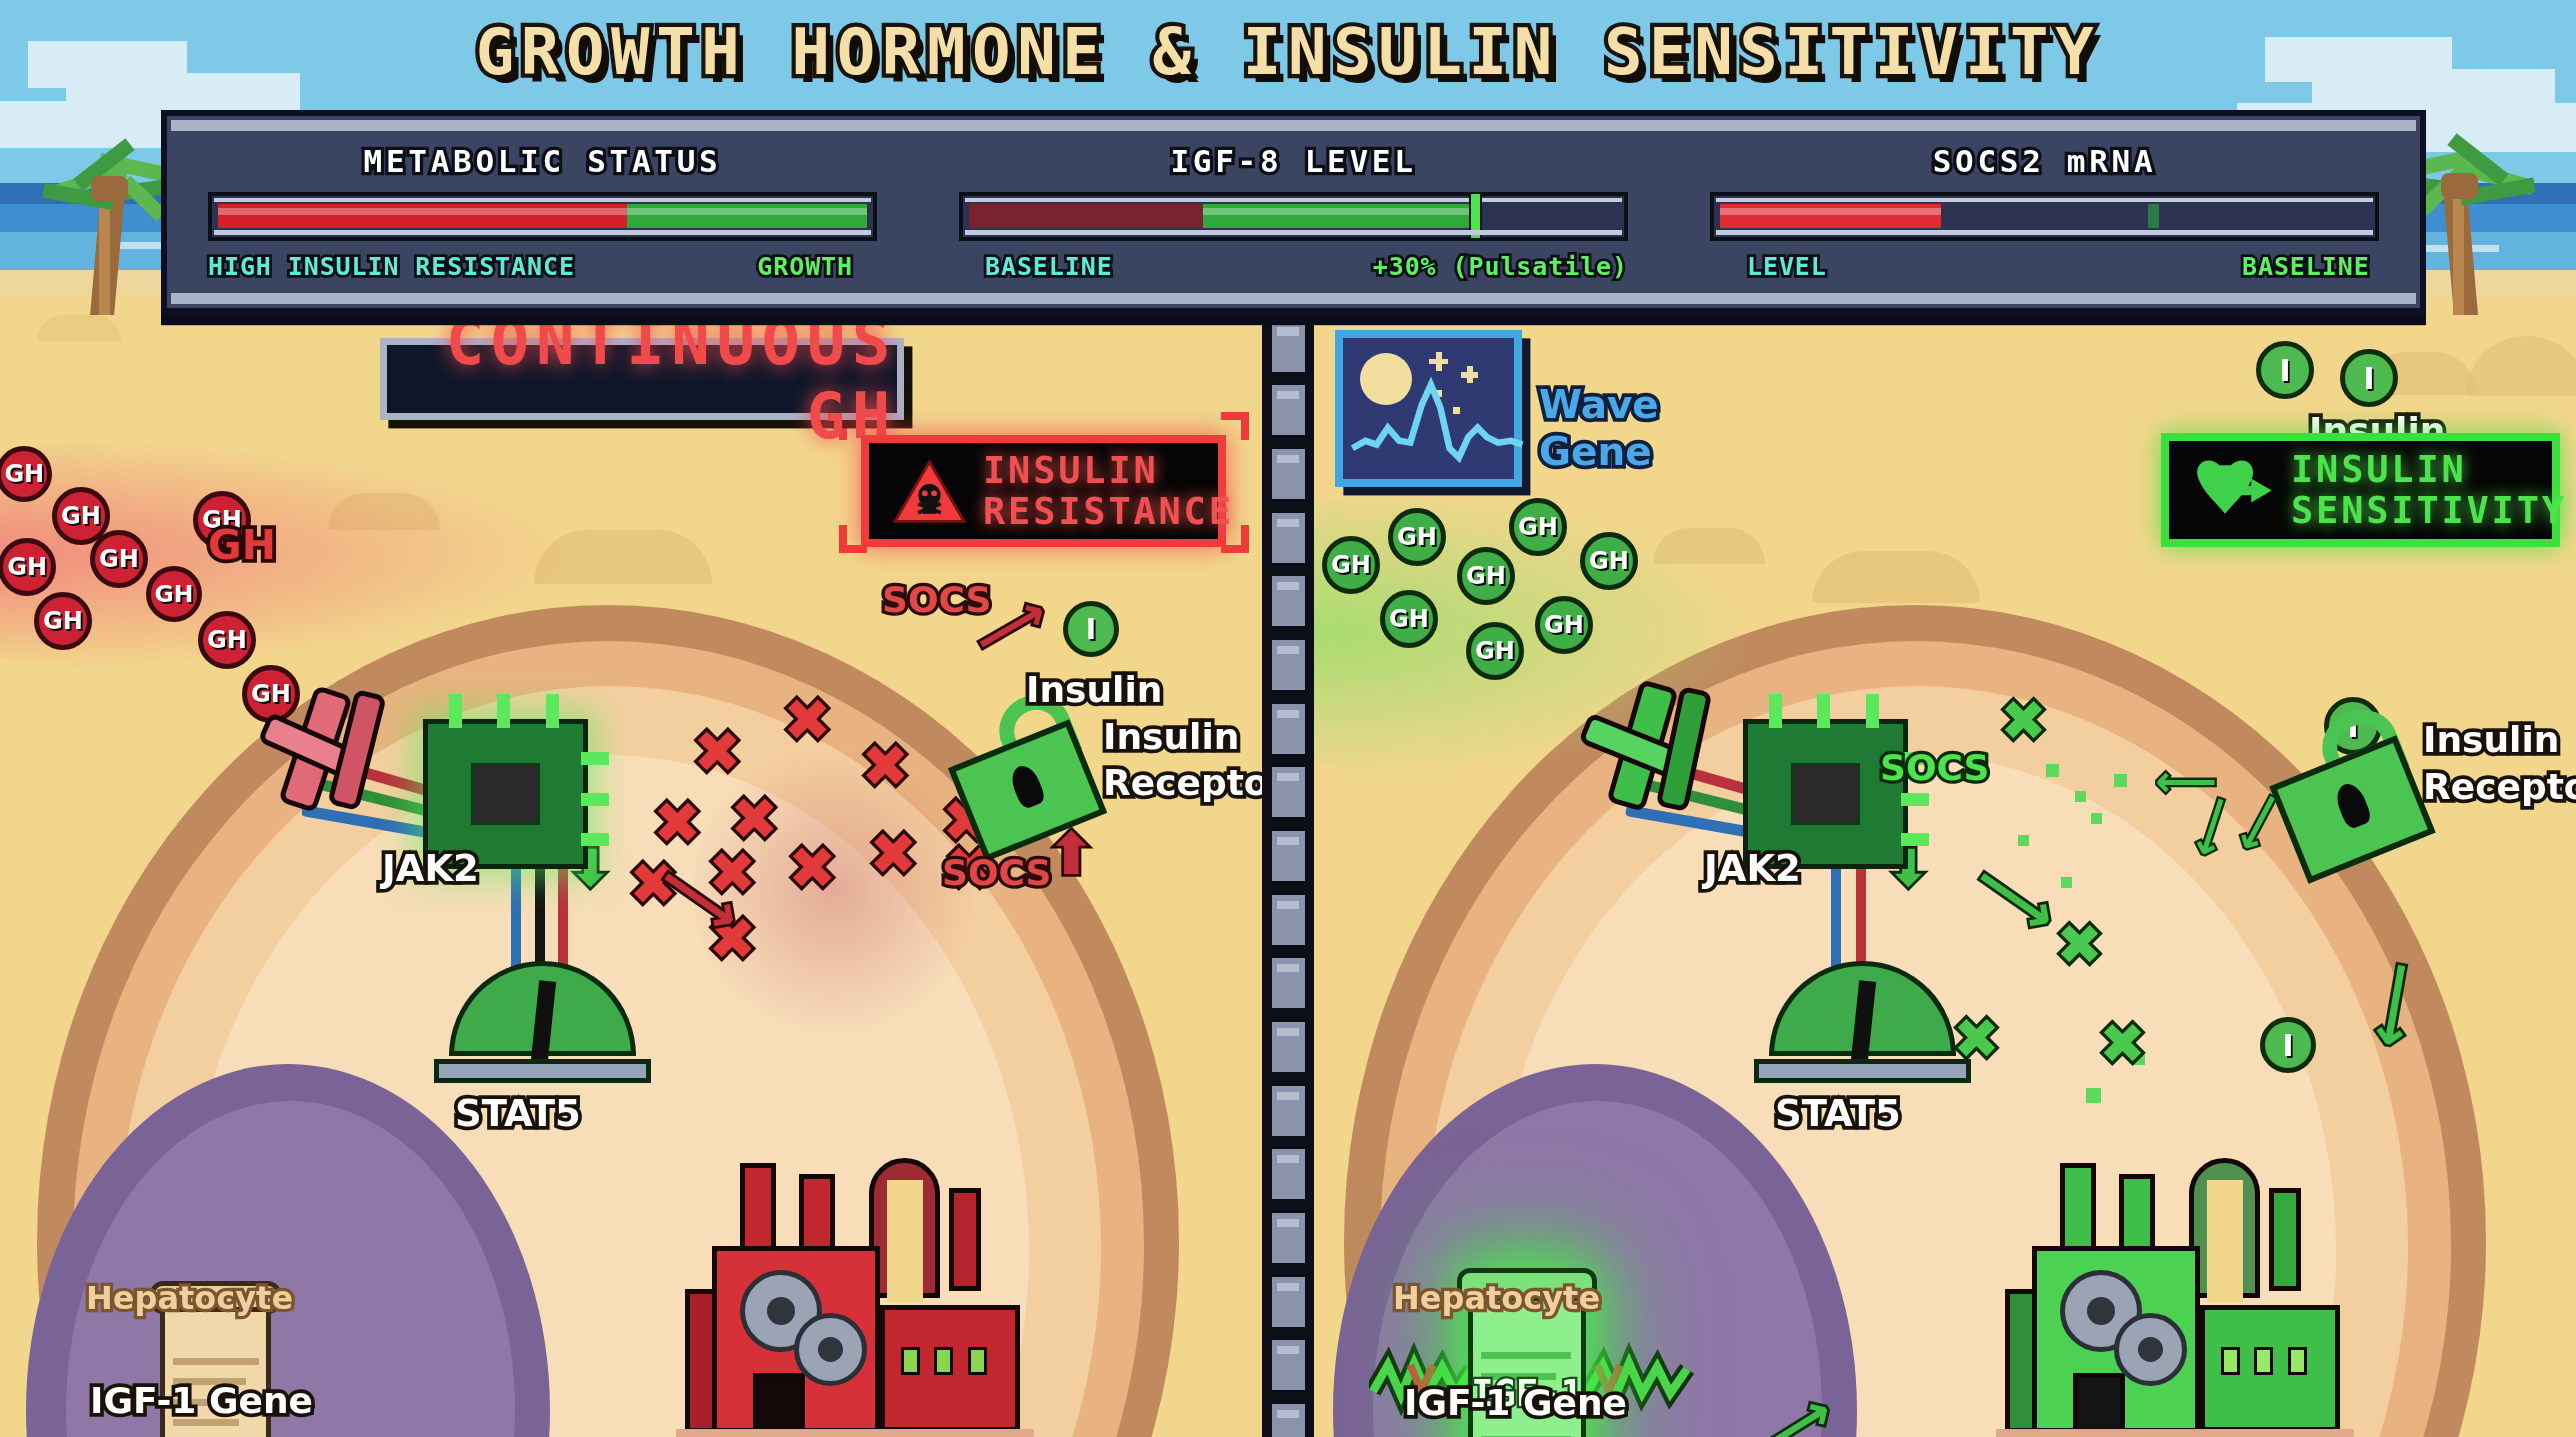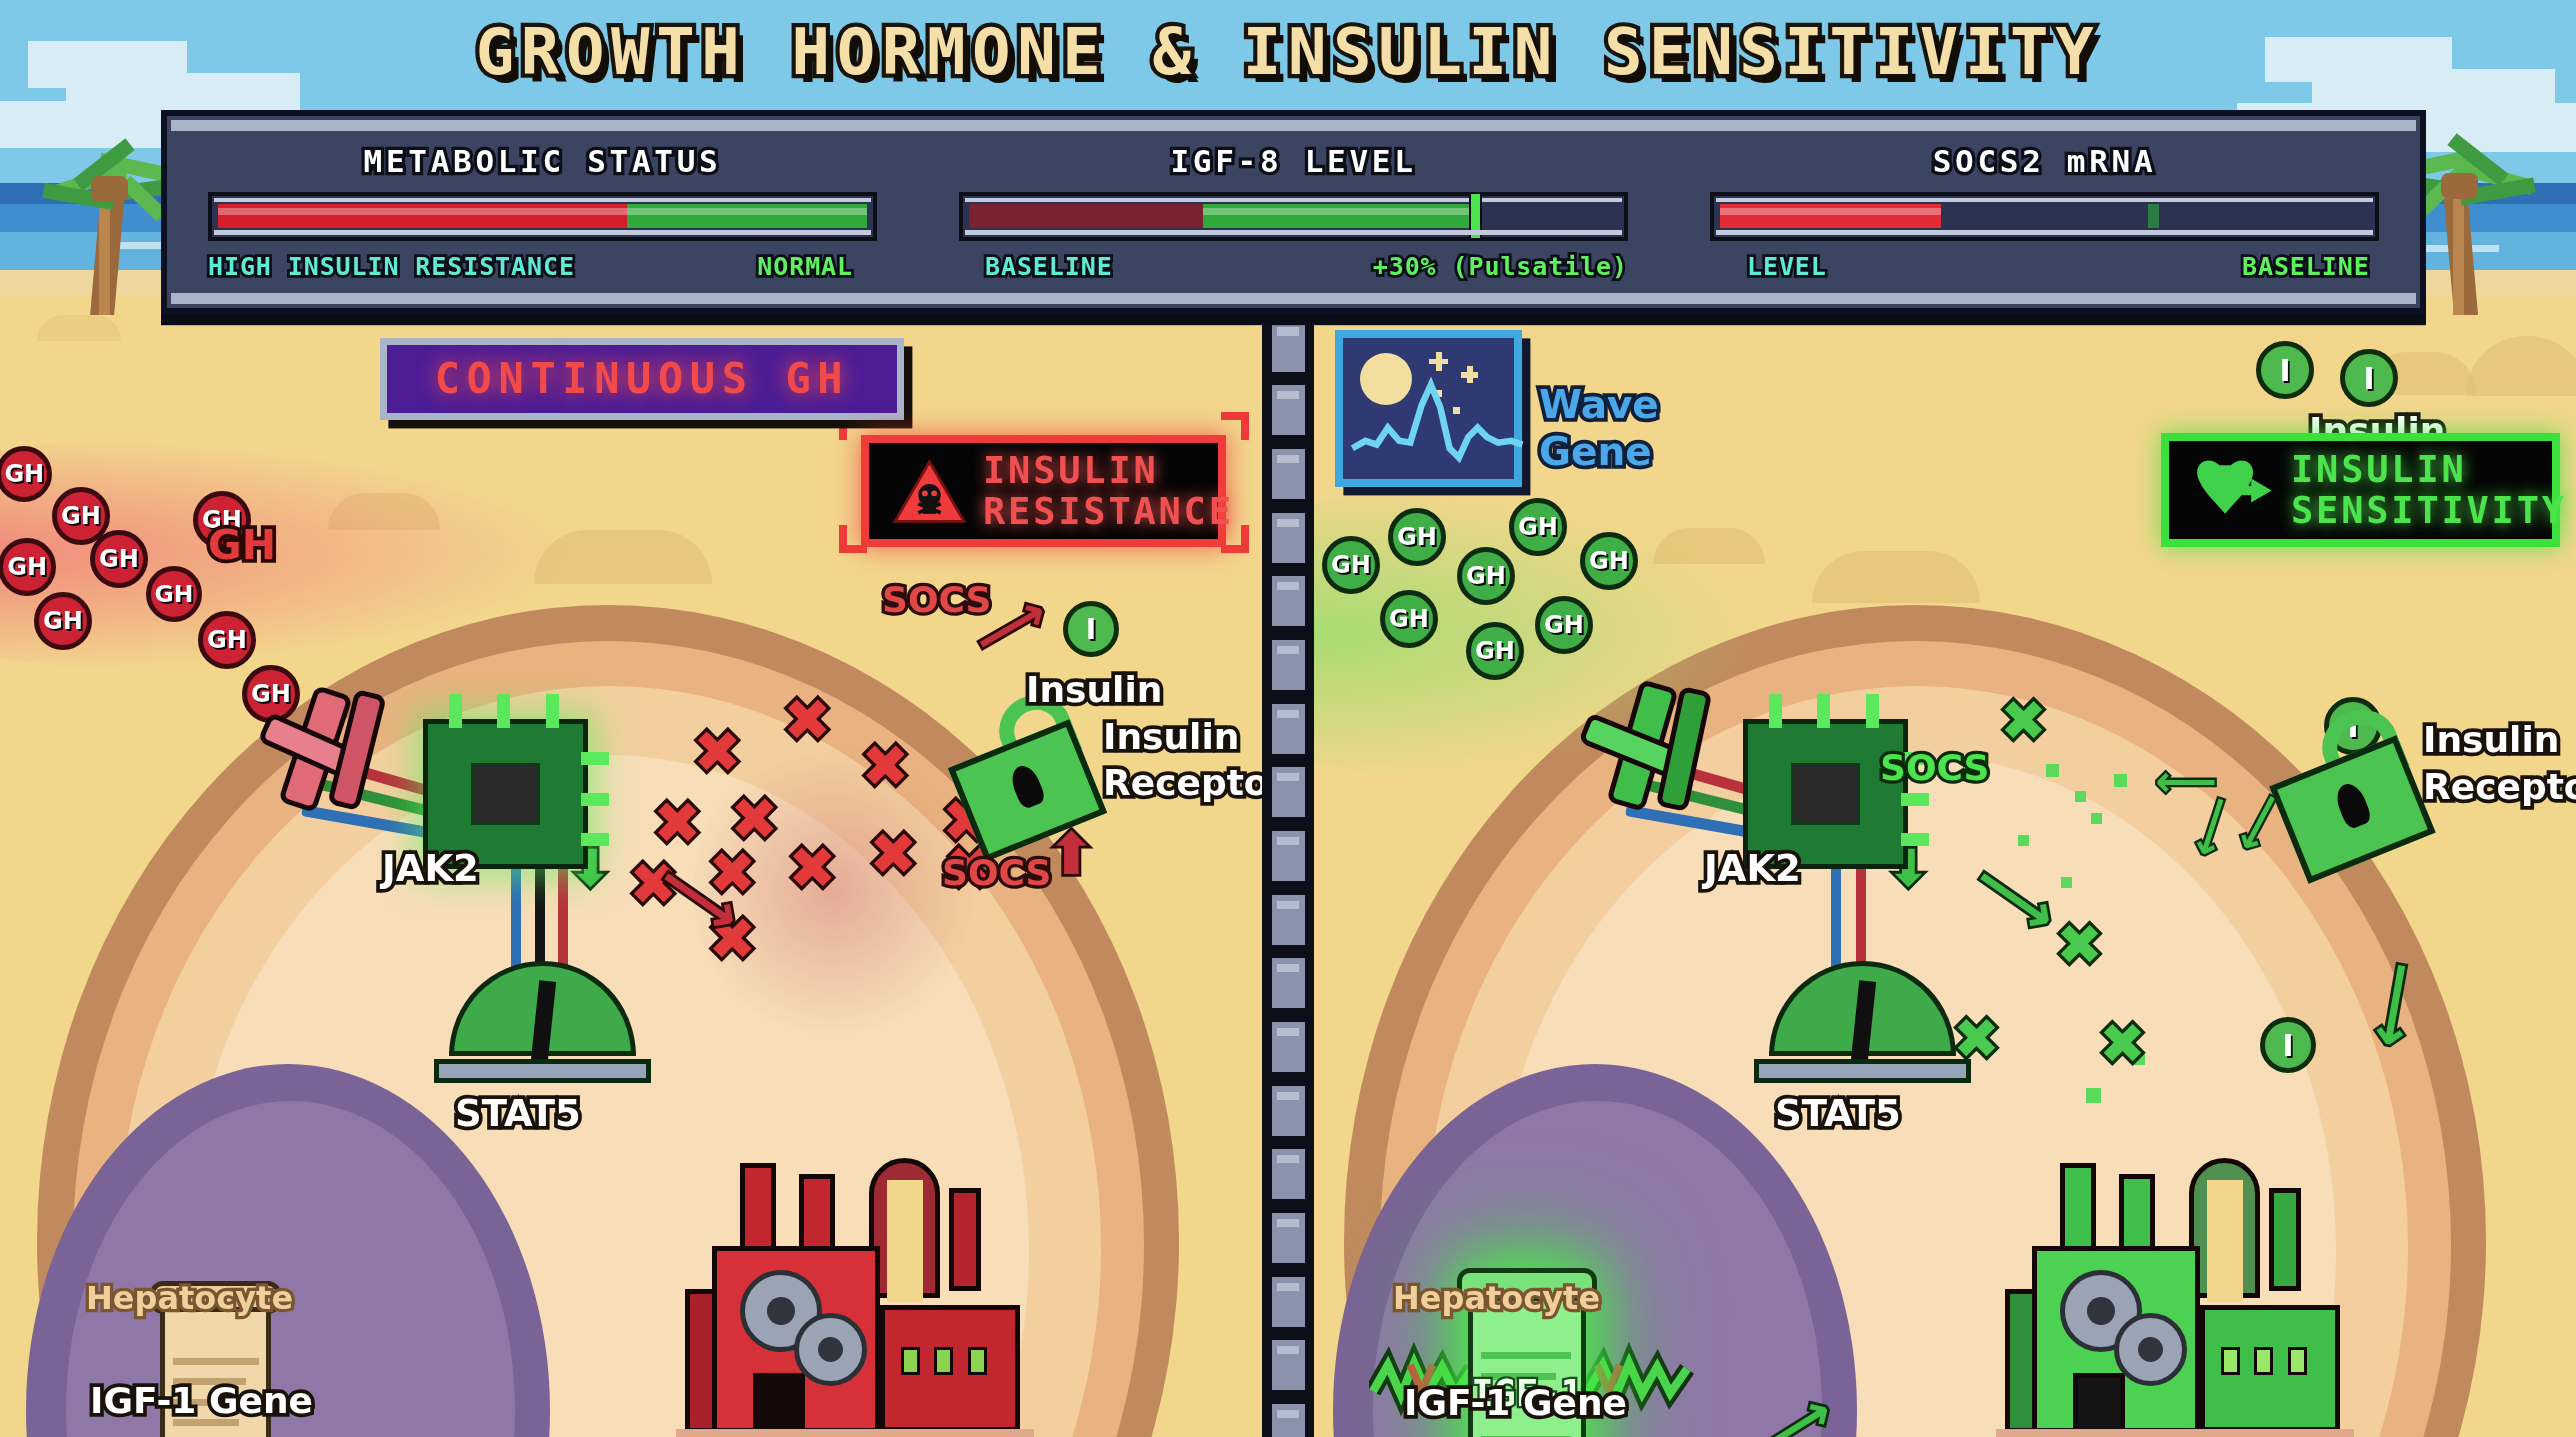--- a/index.html
+++ b/index.html
@@ -97,25 +97,25 @@
     position:absolute; font-family:"DejaVu Sans", sans-serif; font-weight:bold;
     color:#ffffff; -webkit-text-stroke:7.5px #19120a; paint-order:stroke fill;
     white-space:nowrap; z-index:20;
   }
   .lbl.hepato { color:#f0cf9c; -webkit-text-stroke:6.6px #7a5630; font-size:32px; }
   .lbl.socs-red   { color:#e04848; -webkit-text-stroke:6.6px #2a0c0c; font-size:36px; }
   .lbl.socs-green { color:#4ce44c; -webkit-text-stroke:6.6px #0a2a0a; font-size:36px; }
 
   
   .sign {
-    position:absolute; background:#4c1d95; border:7.5px solid #aab4c8;
+    position:absolute; background:#0f172a; border:7.5px solid #aab4c8;
     box-shadow: 8.4px 8.4px 0 #15100a; z-index:25;
     display:flex; align-items:center; justify-content:center;
     font-family:"DejaVu Sans Mono", monospace; font-weight:bold;
-    letter-spacing:6.6px; font-size:42px;
+    letter-spacing:6.6px; font-size:64px;text-align:right;
   }
   .sign.red   { color:#f04a4a; text-shadow:0 0 20.6px #f04a4a; }
   .sign.green { color:#4ce44c; text-shadow:0 0 20.6px #4ce44c; }
 
   .alert {
     position:absolute; background:#050505; z-index:25;
     border:8.4px solid #f03b3b; box-shadow:0 0 24px rgba(240,59,59,.75);
     display:flex; align-items:center; gap:17px; padding:13px 24px;
   }
   .alert.ok { border-color:#3ce03c; box-shadow:0 0 24px rgba(60,224,60,.75); }
@@ -242,21 +242,21 @@
             <div class="fill" style="left:0; width:63%; background:#d41f2a;">
                 <span class="fill-gloss"></span>
               </div>
             <div class="fill" style="left:63%; width:37%; background:#2faa3a;">
                 <span class="fill-gloss"></span>
               </div>
           </div>
         </div>
         <div class="gauge-labels">
           <div class="glabel red" style="left:0;">HIGH INSULIN RESISTANCE</div>
-          <div class="glabel green" style="right:24px;">NORMAL</div>
+          <div class="glabel green" style="right:24px;">GROWTH</div>
         </div>
       </div>
 
       <div class="gauge-col">
         <div class="gauge-title">IGF-8 LEVEL</div>
         <div class="gauge-shell">
           <div class="gauge-track">
             <div class="fill" style="left:0; width:36%; background:#7a2230;"></div>
             <div class="fill" style="left:36%; width:41%; background:#2faa3a;">
                 <span class="fill-gloss"></span>

